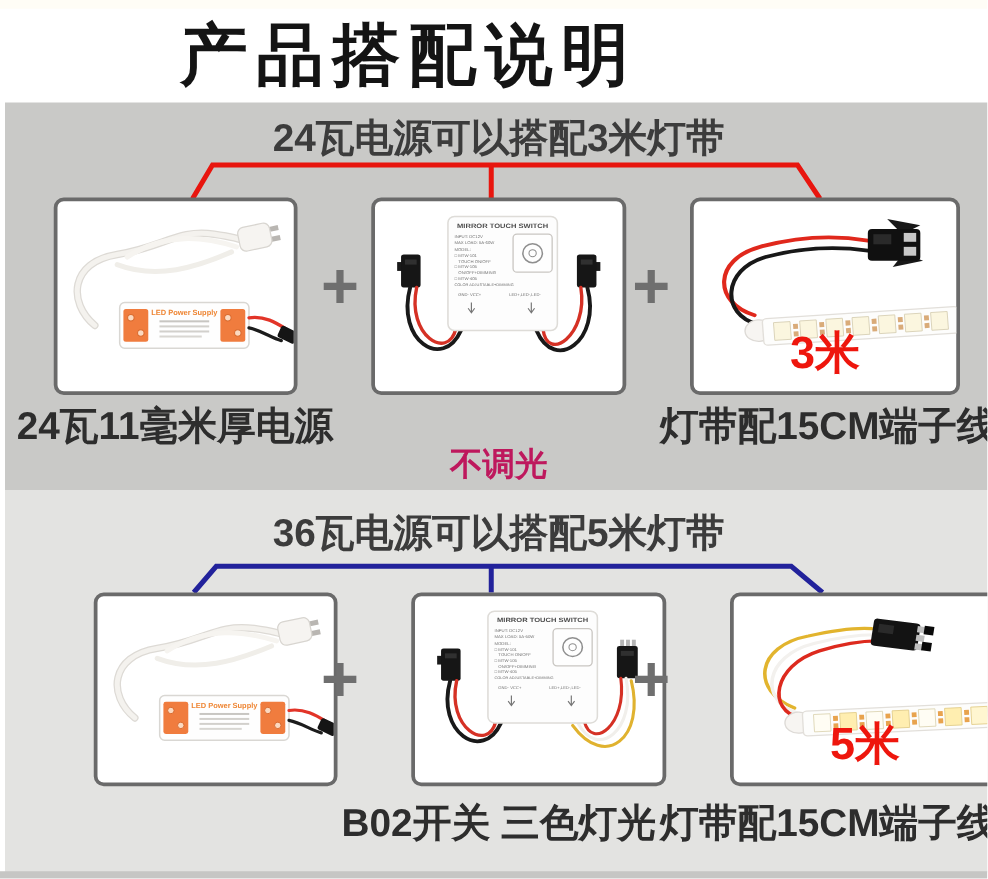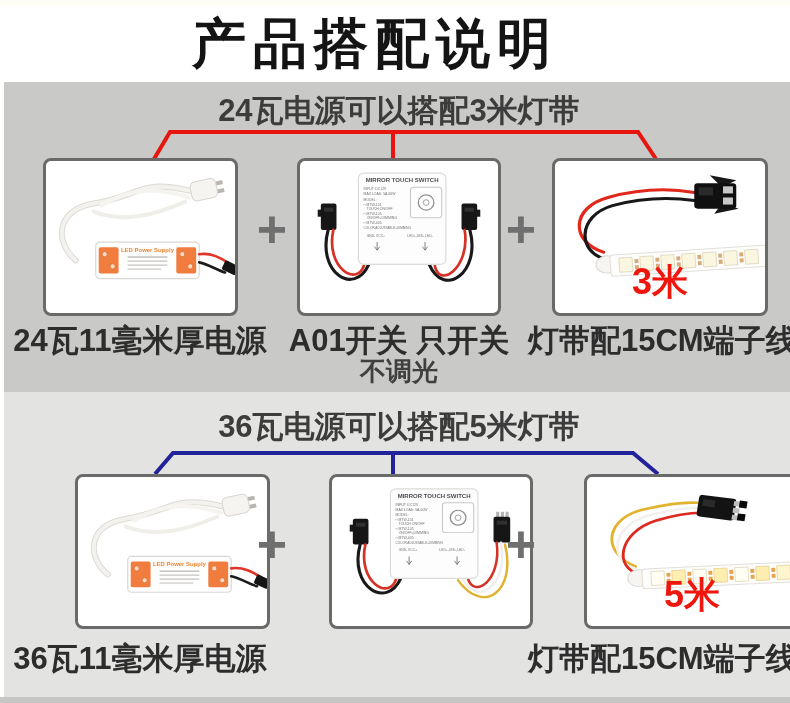--- a/index.html
+++ b/index.html
@@ -1,20 +1,20 @@
 <!DOCTYPE html>
 <html><head>
 <meta charset="utf-8">
 <style>
   html,body{margin:0;padding:0;background:#ffffff;}
   .canvas{position:relative;width:790px;height:703px;overflow:hidden;background:#ffffff;
           font-family:"Liberation Sans","DejaVu Sans",sans-serif;}
   .top-strip{position:absolute;left:0;top:0;width:790px;height:7px;background:#fffdf6;}
   .main-title{position:absolute;left:0;top:8px;width:654px;margin:0;text-align:center;
-              font-size:54px;font-weight:900;color:#141414;letter-spacing:7px;padding-left:48px;}
+              font-size:54px;font-weight:900;color:#141414;letter-spacing:7px;}
   .section{position:absolute;left:4px;width:790px;}
   .sec1{top:82px;height:310px;background:#c9c9c7;}
   .sec2{top:392px;height:306px;background:#e3e3e1;}
   .sec-header{position:absolute;left:0;width:790px;text-align:center;
               font-size:31px;font-weight:bold;color:#3c3c3c;}
   .sec1 .sec-header{top:8px;}
   .sec2 .sec-header{top:14px;}
   .bracket{position:absolute;left:0;top:0;width:790px;height:84px;}
   .pbox{position:absolute;background:#ffffff;border:3px solid #6a6a6a;border-radius:8px;
         box-sizing:border-box;}
@@ -31,21 +31,21 @@
   .p1{left:246px;}
   .p2{left:495px;}
   .label{position:absolute;text-align:center;font-size:31px;font-weight:bold;color:#2d2d2d;
          white-space:nowrap;}
   .sec1 .label{top:238px;}
   .sec2 .label{top:246px;}
   .l1{left:6px;width:260px;}
   .l2{left:263px;width:264px;}
   .l3{left:524px;width:266px;}
   .sublabel{position:absolute;top:272px;left:263px;width:264px;text-align:center;
-            font-size:26px;font-weight:bold;color:#404040;}
+            font-size:26px;font-weight:bold;color:#be185d;}
   .badge{position:absolute;left:0;right:0;bottom:6px;text-align:center;
          font-size:36px;font-weight:bold;color:#ee160d;}
   .bottom-strip{position:absolute;left:0;top:697px;width:790px;height:6px;background:#c6c6c4;}
 </style>
 </head>
 <body>
 
 <div class="canvas">
 
   <div class="top-strip"></div>
@@ -188,21 +188,20 @@
               <rect x="148" y="99.5" width="3.5" height="4"></rect>
             <rect x="167" y="93.5" width="3.5" height="4"></rect>
               <rect x="167" y="99.5" width="3.5" height="4"></rect>
           </g>
         </g>
       </svg>
       <div class="badge">3米</div>
     </div>
 
     <div class="label l1">24瓦11毫米厚电源</div>
-    <div class="label l2">A01开关 只开关</div>
     <div class="sublabel">不调光</div>
     <div class="label l3">灯带配15CM端子线</div>
   </section>
 
   <section class="section sec2">
     <div class="sec-header">36瓦电源可以搭配5米灯带</div>
 
     <svg class="bracket" viewBox="0 0 790 84">
       <polyline points="151,82 169,61 629,61 654,82" fill="none" stroke="#22229b" stroke-width="4"></polyline>
       <line x1="389" y1="61" x2="389" y2="82" stroke="#22229b" stroke-width="4"></line>
@@ -341,18 +340,18 @@
             <rect x="148" y="94" width="3.5" height="4"></rect>
               <rect x="148" y="100" width="3.5" height="4"></rect>
             <rect x="167" y="94" width="3.5" height="4"></rect>
               <rect x="167" y="100" width="3.5" height="4"></rect>
           </g>
         </g>
       </svg>
       <div class="badge">5米</div>
     </div>
 
-    <div class="label l1">36瓦11毫米厚电源</div>
+    <div class="label l2">B02开关 三色灯光</div>
     <div class="label l3">灯带配15CM端子线</div>
   </section>
 
   <div class="bottom-strip"></div>
 </div>
 
 </body></html>

